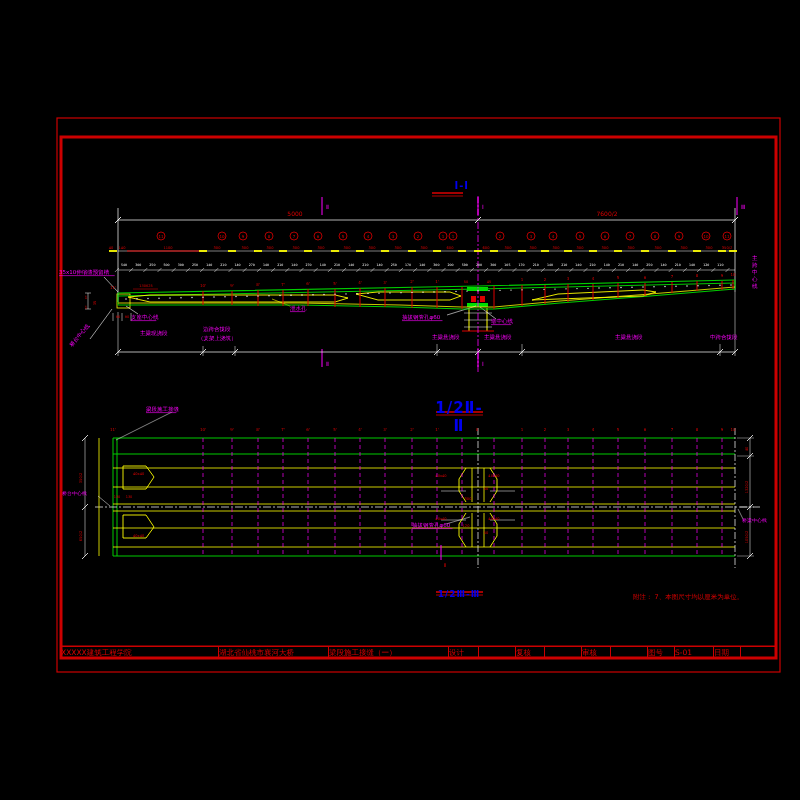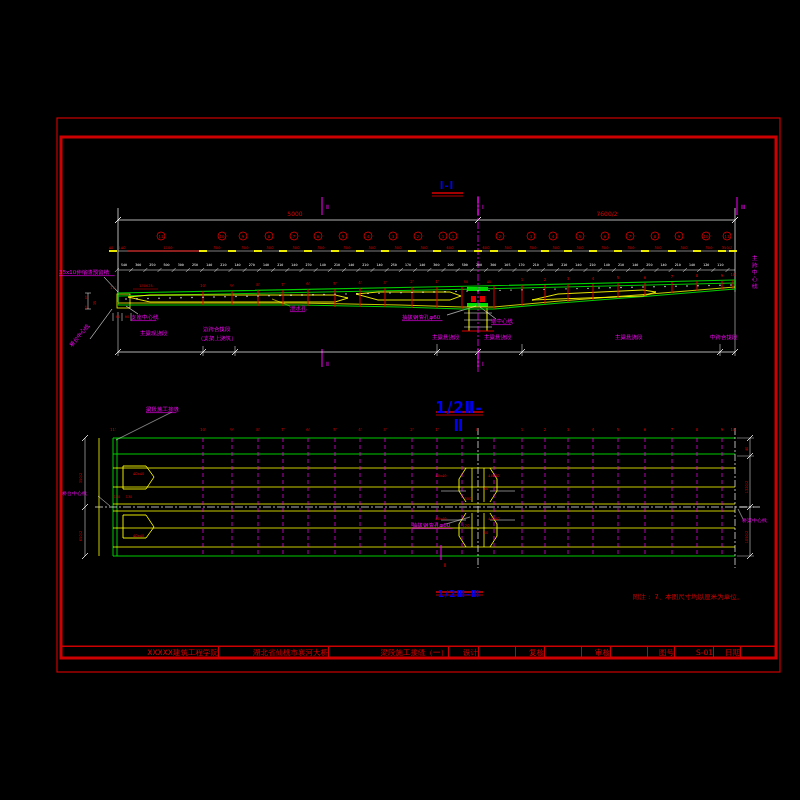--- a/index.html
+++ b/index.html
@@ -5,21 +5,21 @@
   html,body{margin:0;padding:0;background:#000;}
   #canvas{position:relative;width:800px;height:800px;background:#000;overflow:hidden;
           font-family:"DejaVu Sans",sans-serif;}
   #dwg{position:absolute;left:0;top:0;}
   .overlay{position:absolute;z-index:3;}
   .sec-title{color:#0000ee;font-weight:bold;font-size:10px;text-align:center;
              font-family:"DejaVu Sans",sans-serif;letter-spacing:1px;}
   #title-block{position:absolute;left:61px;top:646px;width:715px;height:12px;z-index:4;
                display:flex;border-top:1px solid #cc0000;box-sizing:border-box;}
   .tb-cell{height:12px;line-height:11px;box-sizing:border-box;border-right:1px solid #cc0000;
-           color:#dd0000;font-size:7.5px;text-align:right;overflow:hidden;white-space:nowrap;
+           color:#dd0000;font-size:7.5px;text-align:left;overflow:hidden;white-space:nowrap;
            font-family:"DejaVu Sans",sans-serif;}
   .tb-cell:last-child{border-right:none;}
   #note{color:#dd0000;font-size:6.5px;white-space:nowrap;}
 </style>
 </head>
 <body>
 
 <div id="canvas">
   <svg id="dwg" width="800" height="800" viewBox="0 0 800 800">
       <rect x="0" y="0" width="800" height="800" fill="#000"></rect>
@@ -517,21 +517,21 @@
       <circle cx="654" cy="286.8019801980198" r="0.7" fill="#ffffff"></circle>
       <circle cx="665" cy="286.54785478547853" r="0.7" fill="#ffffff"></circle>
       <circle cx="676" cy="286.2937293729373" r="0.7" fill="#ffffff"></circle>
       <circle cx="687" cy="286.03960396039605" r="0.7" fill="#ffffff"></circle>
       <circle cx="698" cy="285.7854785478548" r="0.7" fill="#ffffff"></circle>
       <circle cx="709" cy="285.5313531353135" r="0.7" fill="#ffffff"></circle>
       <circle cx="720" cy="285.2772277227723" r="0.7" fill="#ffffff"></circle>
       <circle cx="731" cy="285.023102310231" r="0.7" fill="#ffffff"></circle>
     </svg>
 
-  <div class="overlay sec-title" style="left:425px;top:180px;width:44px;">Ⅰ-Ⅰ</div>
+  <div class="overlay sec-title" style="left:425px;top:180px;width:44px;text-align:right;">Ⅰ-Ⅰ</div>
   <div class="overlay sec-title" style="left:430px;top:399px;width:58px;font-size:15px;">1/2Ⅱ-Ⅱ</div>
   <div class="overlay sec-title" style="left:430px;top:565px;width:58px;font-size:9px;margin-top:24px;">1/2Ⅲ-Ⅲ</div>
   <div class="overlay" id="note" style="left:633px;top:593px;">附注： 7、本图尺寸均以厘米为单位。</div>
 
   <div id="title-block">
     <div class="tb-cell" style="width:158px">XXXXX建筑工程学院</div>
     <div class="tb-cell" style="width:110px">湖北省仙桃市襄河大桥</div>
     <div class="tb-cell" style="width:120px">梁段施工接缝（一）</div>
     <div class="tb-cell" style="width:30px">设计</div>
     <div class="tb-cell" style="width:37px"></div>

